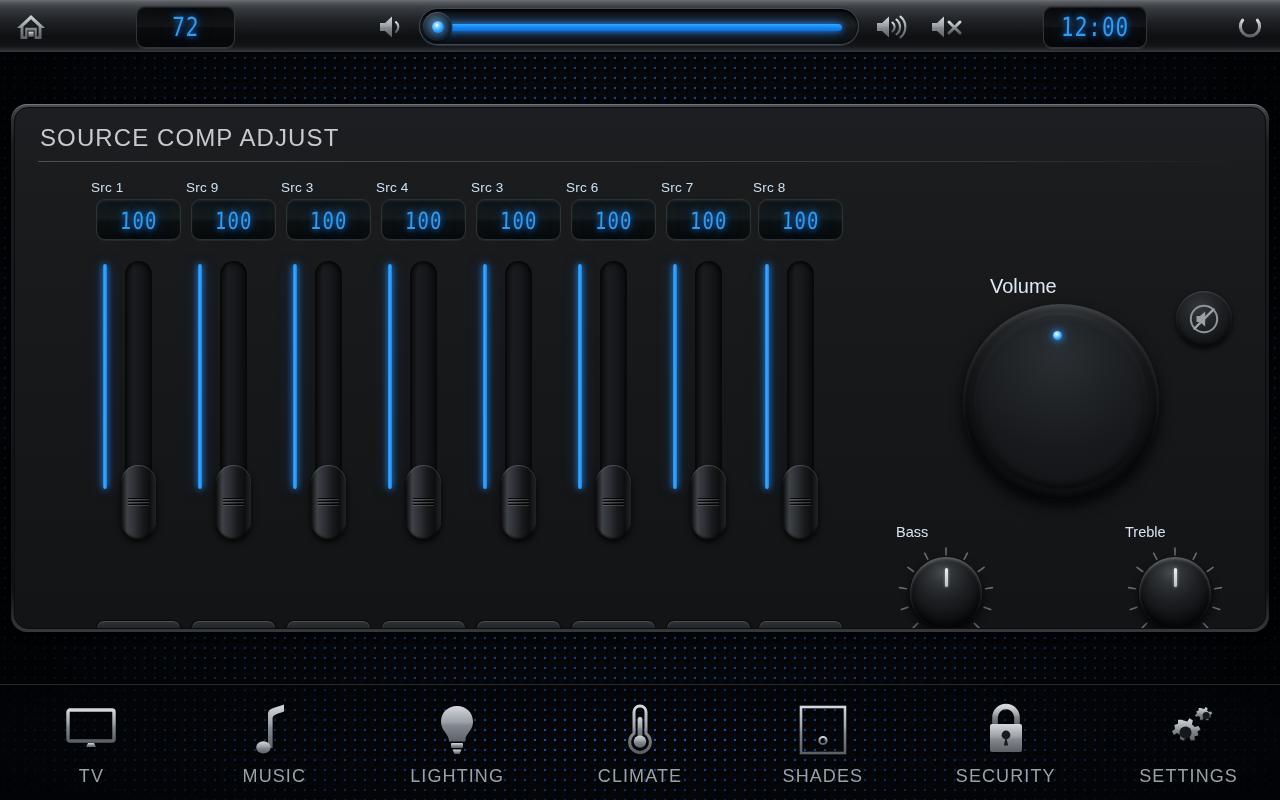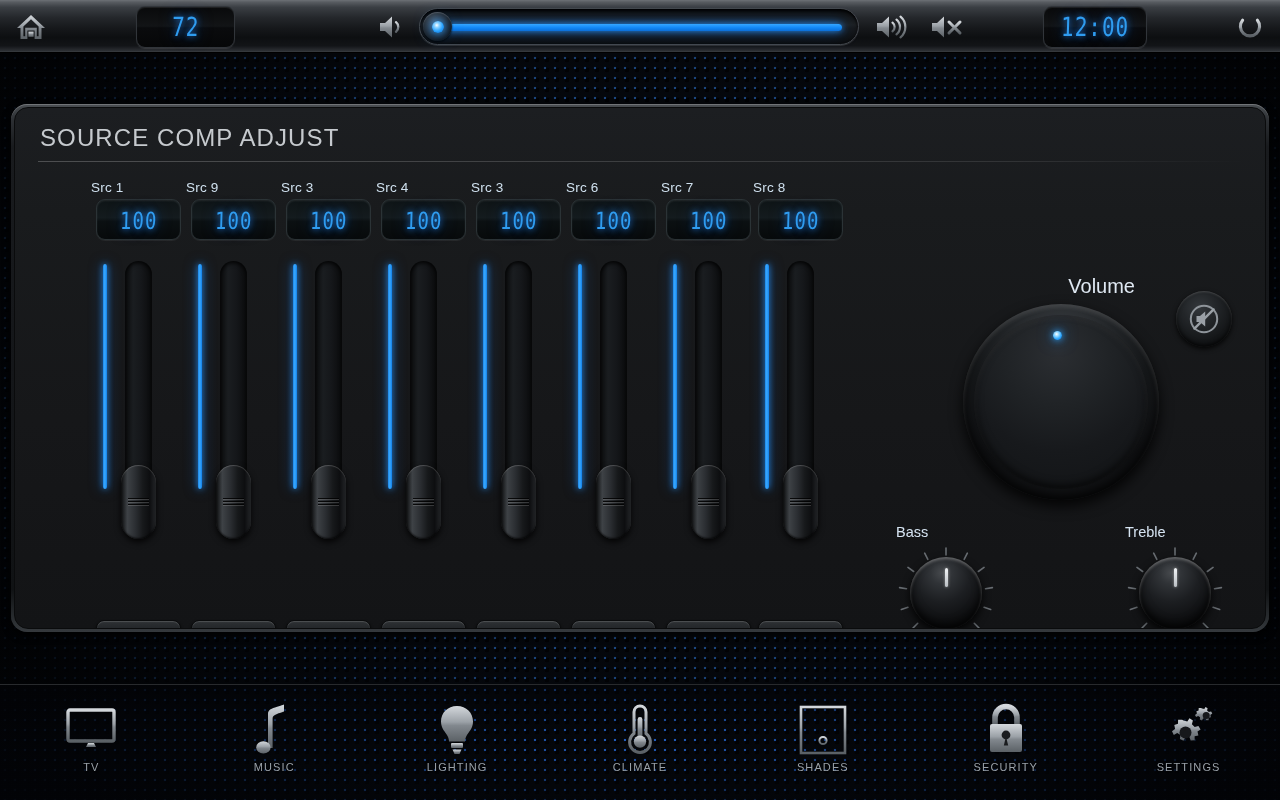--- a/index.html
+++ b/index.html
@@ -174,21 +174,21 @@
     border-radius: 8px;
     background: linear-gradient(to bottom, #2e3134 0%, #212427 18%, #191b1e 55%, #121315 82%, #26292c 100%);
     border: 1px solid #0a0b0c;
     box-shadow: 0 2px 3px rgba(0,0,0,.8), inset 0 1px 1px rgba(255,255,255,.16);
     display: flex; align-items: center; justify-content: center;
     cursor: pointer;
   }
 
   
   #volLabel {
-    position: absolute; left: 975px; top: 167px; width: 145px; text-align: right;
+    position: absolute; left: 975px; top: 167px; width: 145px; text-align: left;
     color: #dfe8f2; font-size: 20px; font-weight: 300;
   }
   #volKnob {
     position: absolute; left: 948px; top: 196px; width: 196px; height: 196px;
     border-radius: 50%;
     background:
       radial-gradient(circle at 50% 18%, #3a3e42 0%, #24272a 26%, #151719 48%, #0e0f11 72%, #17191b 100%);
     box-shadow:
       0 6px 14px rgba(0,0,0,.85),
       inset 0 3px 4px rgba(255,255,255,.14),
@@ -253,21 +253,21 @@
     pointer-events: none;
   }
   .nav-item {
     position: relative; z-index: 2;
     flex: 1 1 0; height: 116px;
     display: flex; flex-direction: column; align-items: center; justify-content: flex-start;
     padding-top: 14px; cursor: pointer;
   }
   .nav-icon { height: 62px; display: flex; align-items: center; justify-content: center; }
   .nav-label {
-    font-size: 11px; letter-spacing: 1.1px;
+    margin-top: 5px; font-size: 18px; letter-spacing: 1.1px;
     color: #9aa1a8; text-shadow: 0 1px 1px rgba(0,0,0,.9);
   }
   .gi { fill: url(#silver); }
 </style>
 </head>
 <body>
 
 <svg width="0" height="0" style="position:absolute">
   <defs>
     <linearGradient id="silver" x1="0" y1="0" x2="0" y2="1">

